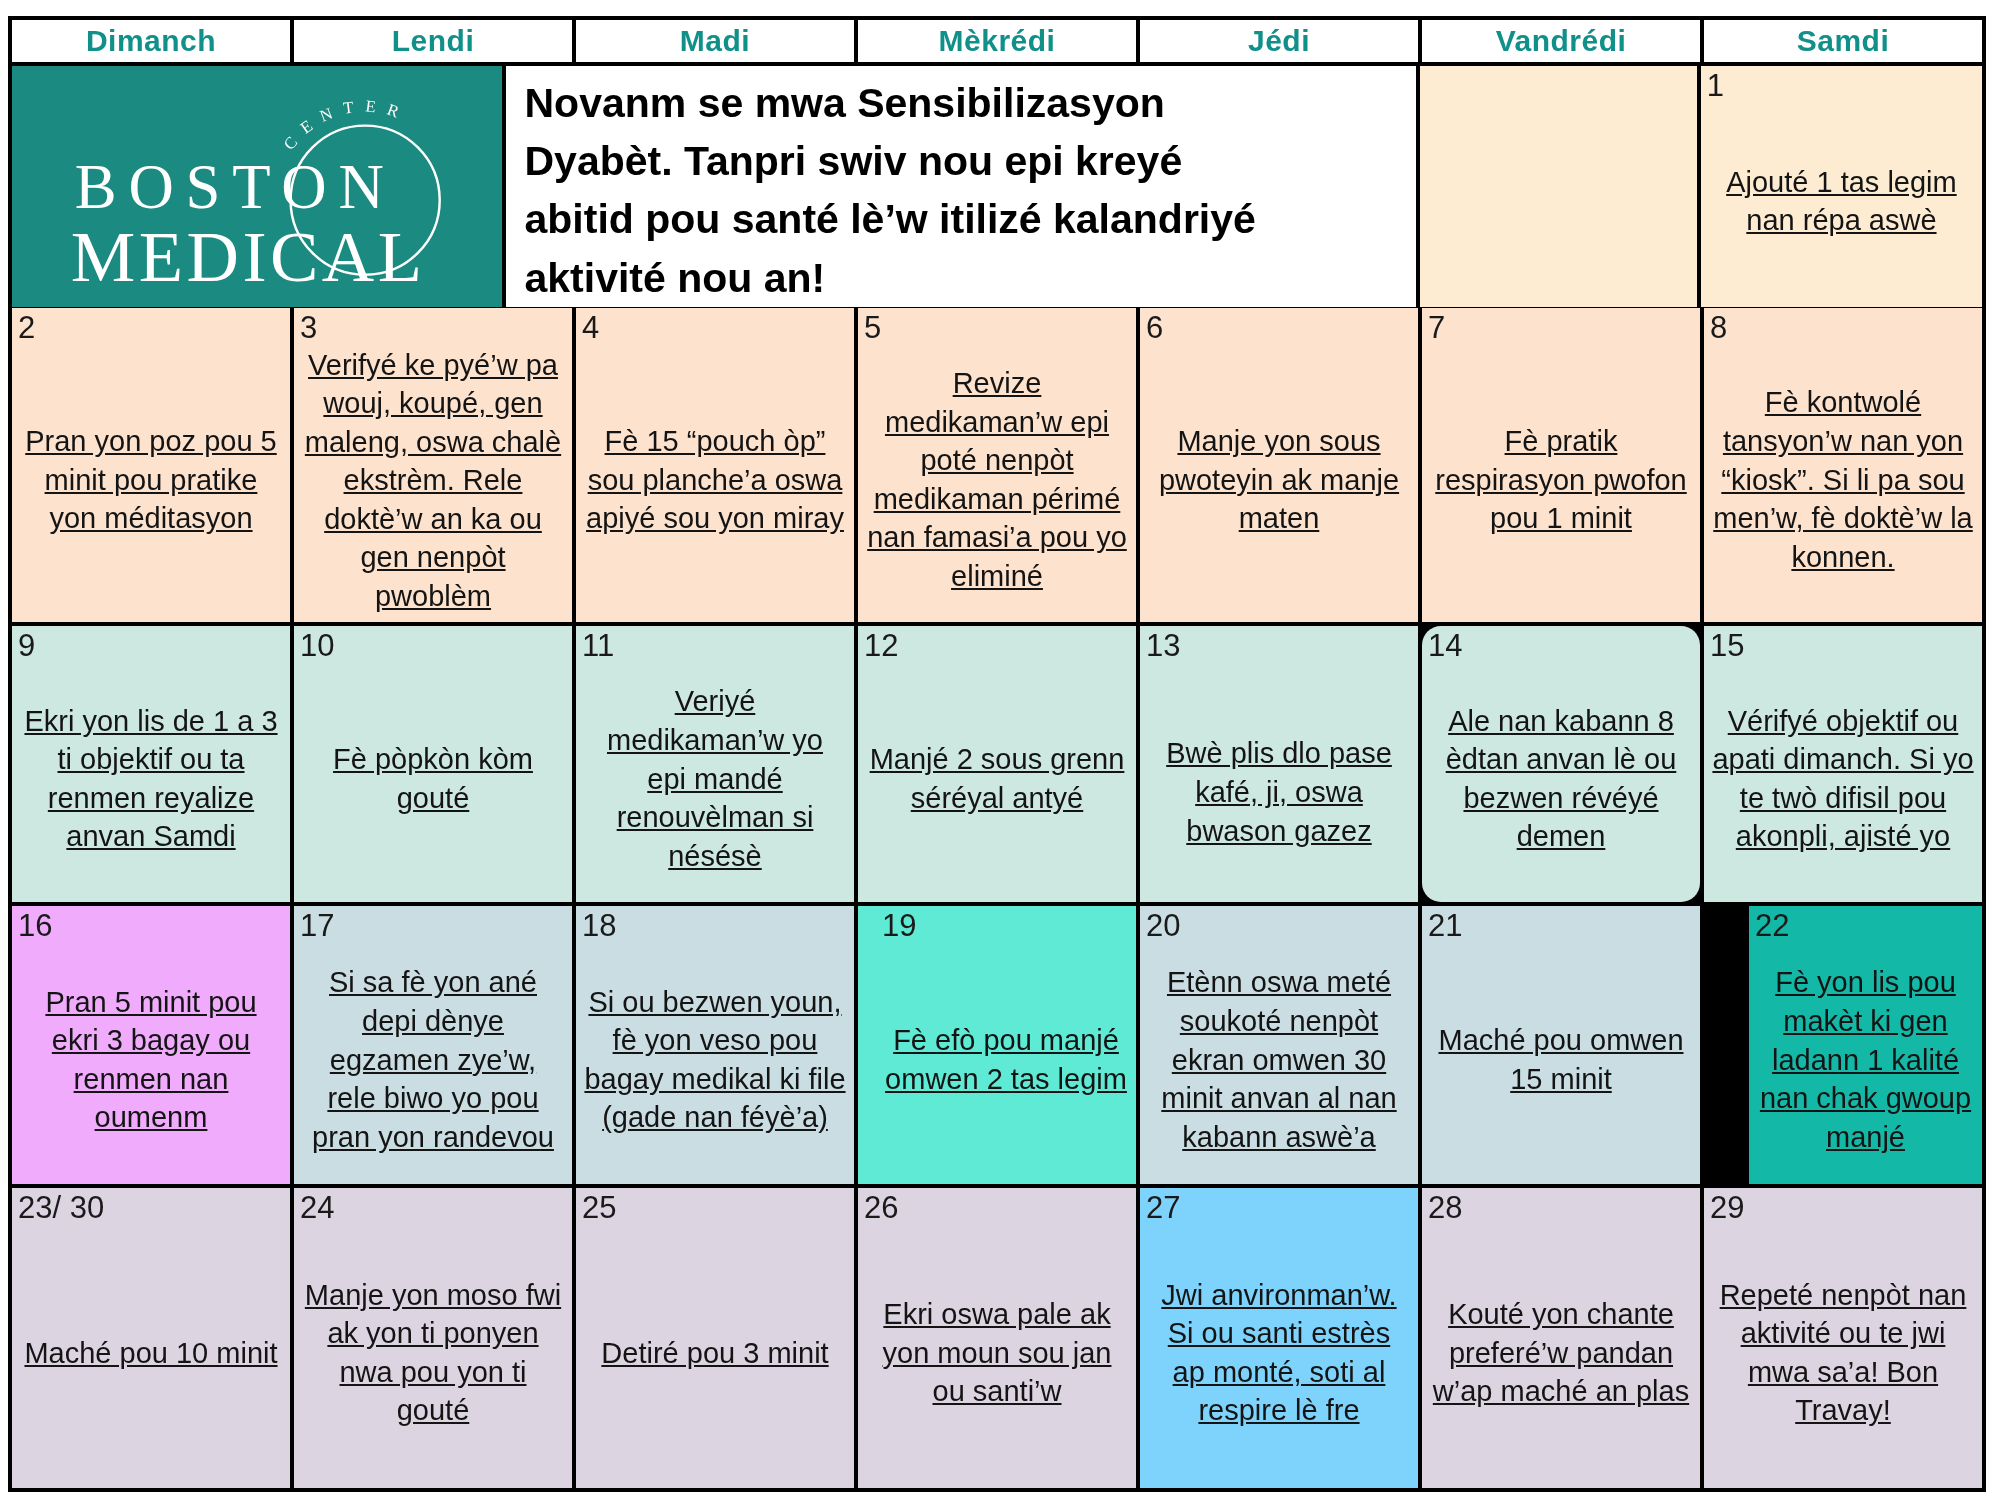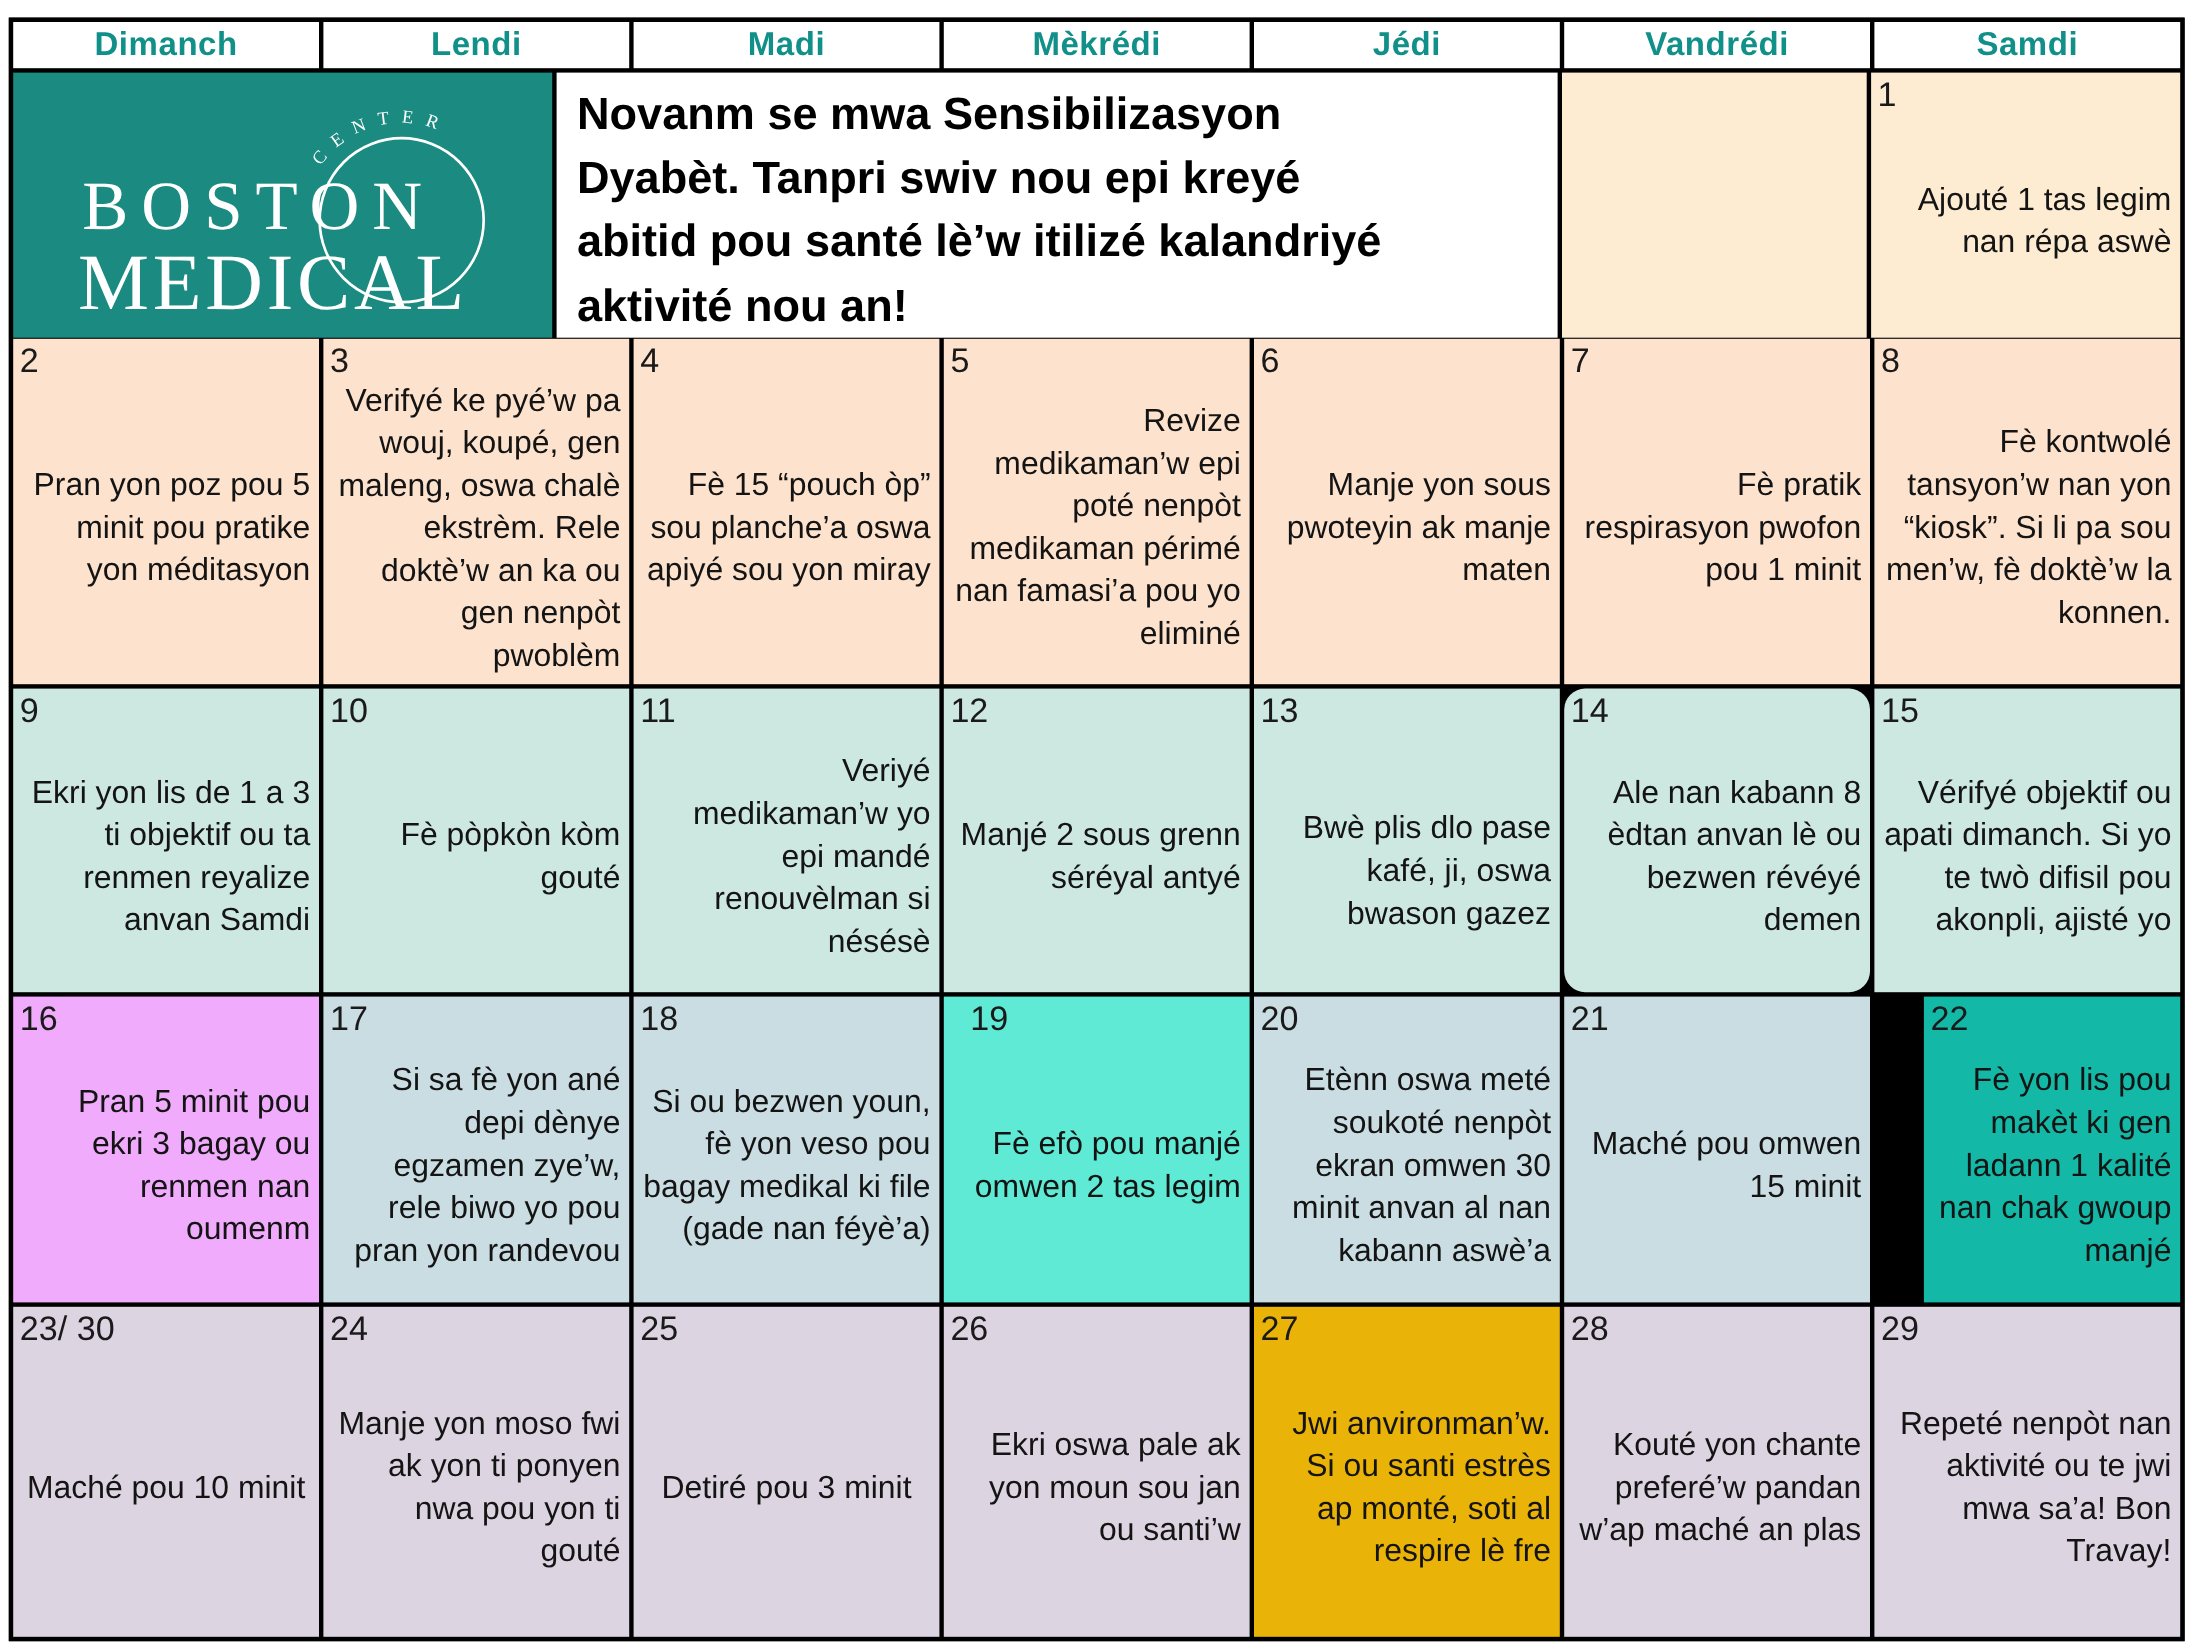--- a/index.html
+++ b/index.html
@@ -12,21 +12,21 @@
     font-weight:bold;font-size:30px;letter-spacing:.5px;}
   .banner{grid-column:1/-1;display:grid;grid-template-columns:492fr 912fr 278fr 282fr;
     gap:4px;background:#000;}
   .logo-cell{position:relative;overflow:hidden;}
   .logo-cell svg{display:block;width:100%;height:100%;}
   .title-cell{background:#fff;padding:8px 16px 0 18px;font-weight:bold;font-size:41px;
     line-height:1.42;color:#000;white-space:pre-line;box-sizing:border-box;}
   .cell{display:flex;flex-direction:column;box-sizing:border-box;padding:2px 6px 8px 6px;}
   .daynum{font-size:31px;line-height:1.15;color:#1a1a1a;text-align:left;}
   .activity{flex:1;display:flex;align-items:center;justify-content:center;
-    text-align:right;font-size:29px;line-height:1.33;color:#141414;padding:0 2px;}
+    text-align:center;font-size:29px;line-height:1.33;color:#141414;padding:0 2px;text-decoration:underline;}
   .logo-word{font-family:"Liberation Serif","DejaVu Serif",serif;}
 </style>
 </head>
 <body>
 
 <div class="cal">
 
   <div class="hcell" style="color: rgb(17, 144, 138);">Dimanch</div>
   <div class="hcell" style="color: rgb(17, 144, 138);">Lendi</div>
   <div class="hcell" style="color: rgb(17, 144, 138);">Madi</div>
@@ -211,21 +211,21 @@
     <div class="activity">
         <span>Detiré pou 3 minit</span>
       </div>
   </div>
   <div class="cell" style="background: rgb(221, 212, 226);">
     <div class="daynum">26</div>
     <div class="activity">
         <span>Ekri oswa pale ak yon moun sou jan ou santi’w</span>
       </div>
   </div>
-  <div class="cell" style="background: #eab308;">
+  <div class="cell" style="background: #7dd3fc;">
     <div class="daynum">27</div>
     <div class="activity">
         <span>Jwi anvironman’w. Si ou santi estrès ap monté, soti al respire lè fre</span>
       </div>
   </div>
   <div class="cell" style="background: rgb(221, 212, 226);">
     <div class="daynum">28</div>
     <div class="activity">
         <span>Kouté yon chante preferé’w pandan w’ap maché an plas</span>
       </div>

